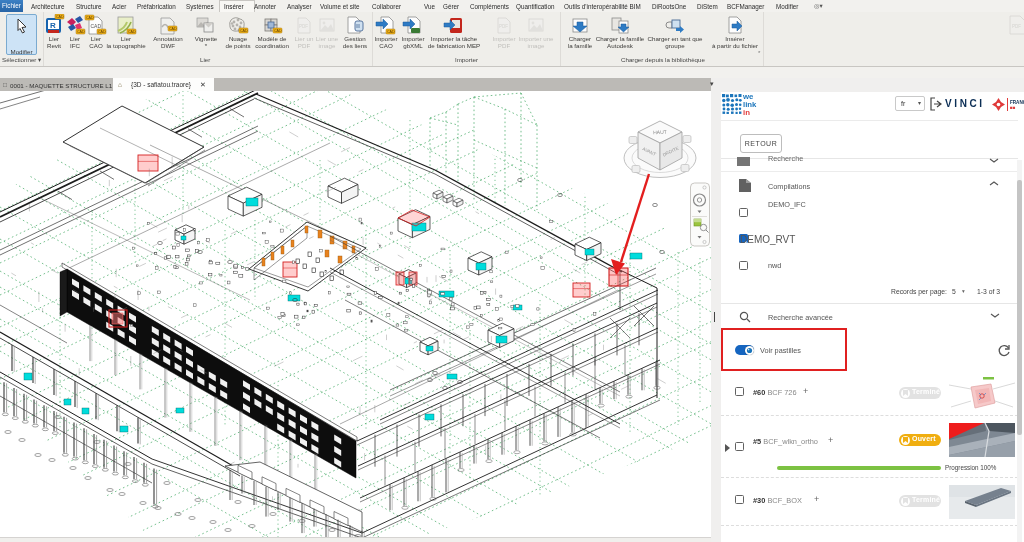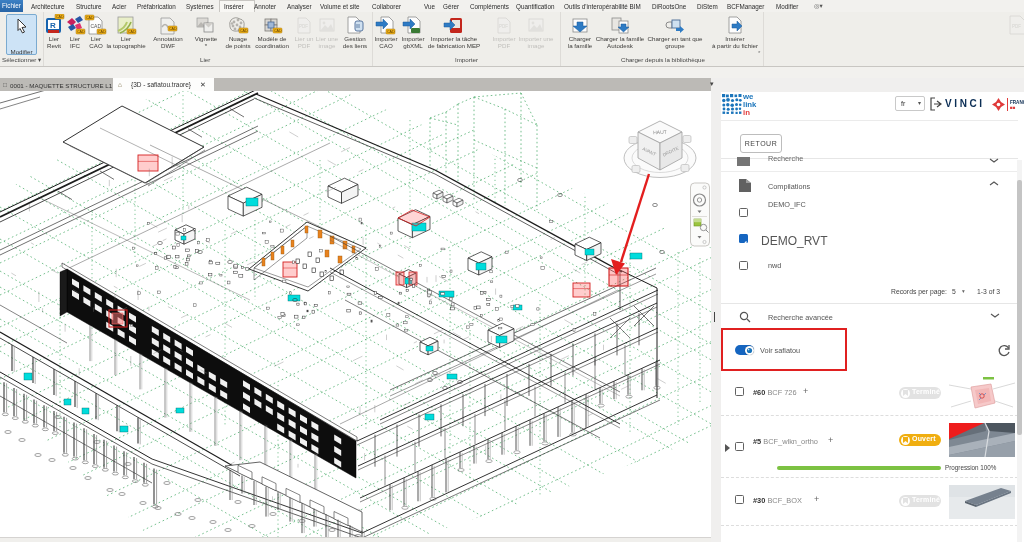--- a/index.html
+++ b/index.html
@@ -1111,21 +1111,21 @@
       <svg width="10" height="6" style="position:absolute;left:0;top:0;overflow:visible">
         <path d="M0 3 l4 -3 l4 3" fill="none" stroke="#555" stroke-width="1.1"></path>
       </svg>
     </div>
 
 <div style="position:absolute;left:739px;top:208px;width:9px;height:9px;border:1.4px solid #616161;border-radius:1.5px;box-sizing:border-box"></div>
     <div style="position:absolute;left:768px;top:200px;font-size:7.3px;color:#555">DEMO_IFC</div>
 <div style="position:absolute;left:739px;top:234px;width:9px;height:9px;background:#1565c0;border-radius:1.5px;"><svg width="9" height="9">
         <path d="M2 4.5 l2 2 l3.5 -4" stroke="#fff" stroke-width="1.3" fill="none"></path>
       </svg></div>
-    <div style="position:absolute;left:761px;top:234px;font-size:12px;color:#555">DEMO_RVT</div>
+    <div style="position:absolute;left:740px;top:234px;font-size:10px;color:#555">DEMO_RVT</div>
 <div style="position:absolute;left:739px;top:261px;width:9px;height:9px;border:1.4px solid #616161;border-radius:1.5px;box-sizing:border-box"></div>
     <div style="position:absolute;left:768px;top:261px;font-size:7.3px;color:#555">nwd</div>
 
 <div style="position:absolute;left:891px;top:288px;font-size:6.8px;color:#444">Records per page:</div>
 <div style="position:absolute;left:952px;top:288px;font-size:6.8px;color:#444">5</div>
 <div style="position:absolute;left:962px;top:288px;font-size:5.5px;color:#666">▾</div>
 <div style="position:absolute;left:977px;top:288px;font-size:6.8px;color:#444">1-3 of 3</div>
 
 <div style="position:absolute;left:721px;top:303px;width:297px;height:1px;background:#e6e6e6"></div>
 
@@ -1141,21 +1141,21 @@
     </div>
 
 <div style="position:absolute;left:721px;top:328px;width:126px;height:43px;border:2px solid #e02020;box-sizing:border-box"></div>
 <div style="position:absolute;left:735px;top:345px;width:19px;height:10px;border-radius:5px;background:#1565c0">
 <span style="position:absolute;right:0.5px;top:0.5px;width:9px;height:9px;border-radius:50%;background:#fff;box-shadow:0 0 1px #0008"></span>
 <svg width="7" height="7" style="position:absolute;right:1.5px;top:1.5px">
         <circle cx="3.5" cy="3.5" r="2.6" fill="#1b75bb"></circle>
         <circle cx="2.6" cy="2.6" r="0.8" fill="#cfe4f4"></circle>
       </svg>
     </div>
-<div style="position:absolute;left:760px;top:346px;font-size:7.3px;color:#555">Voir safiatou</div>
+<div style="position:absolute;left:760px;top:346px;font-size:7.3px;color:#555">Voir pastilles</div>
 <svg width="14" height="14" style="position:absolute;left:997px;top:344px">
       <path d="M11.5 4 A5 5 0 1 0 12 8" fill="none" stroke="#555" stroke-width="1.3"></path>
       <path d="M12 1 v4 h-4" fill="none" stroke="#555" stroke-width="1.3"></path>
     </svg>
 
 <div style="position:absolute;left:735px;top:387px;width:9px;height:9px;border:1.4px solid #616161;border-radius:1.5px;box-sizing:border-box"></div>
 <div style="position:absolute;left:753px;top:388px;font-size:7.4px;color:#333"><b>#60</b> <span style="color:#888">BCF 726</span></div>
 <div style="position:absolute;left:803px;top:386px;font-size:9px;color:#666">+</div>
 <div style="position:absolute;left:899px;top:387px;width:42px;height:12px;border-radius:6px;background:#e2e2e2;">
       <span style="position:absolute;left:2px;top:1.5px;width:9px;height:9px;border-radius:50%;background:rgba(255,255,255,0.95);"></span>

